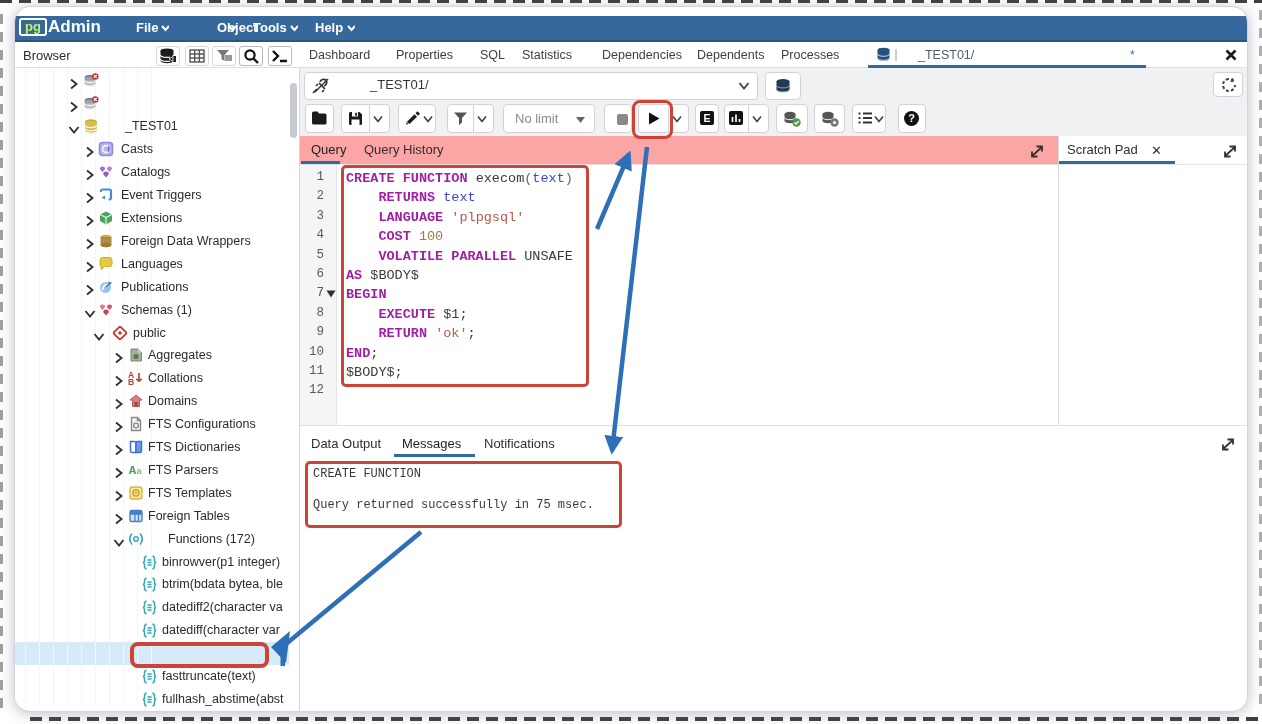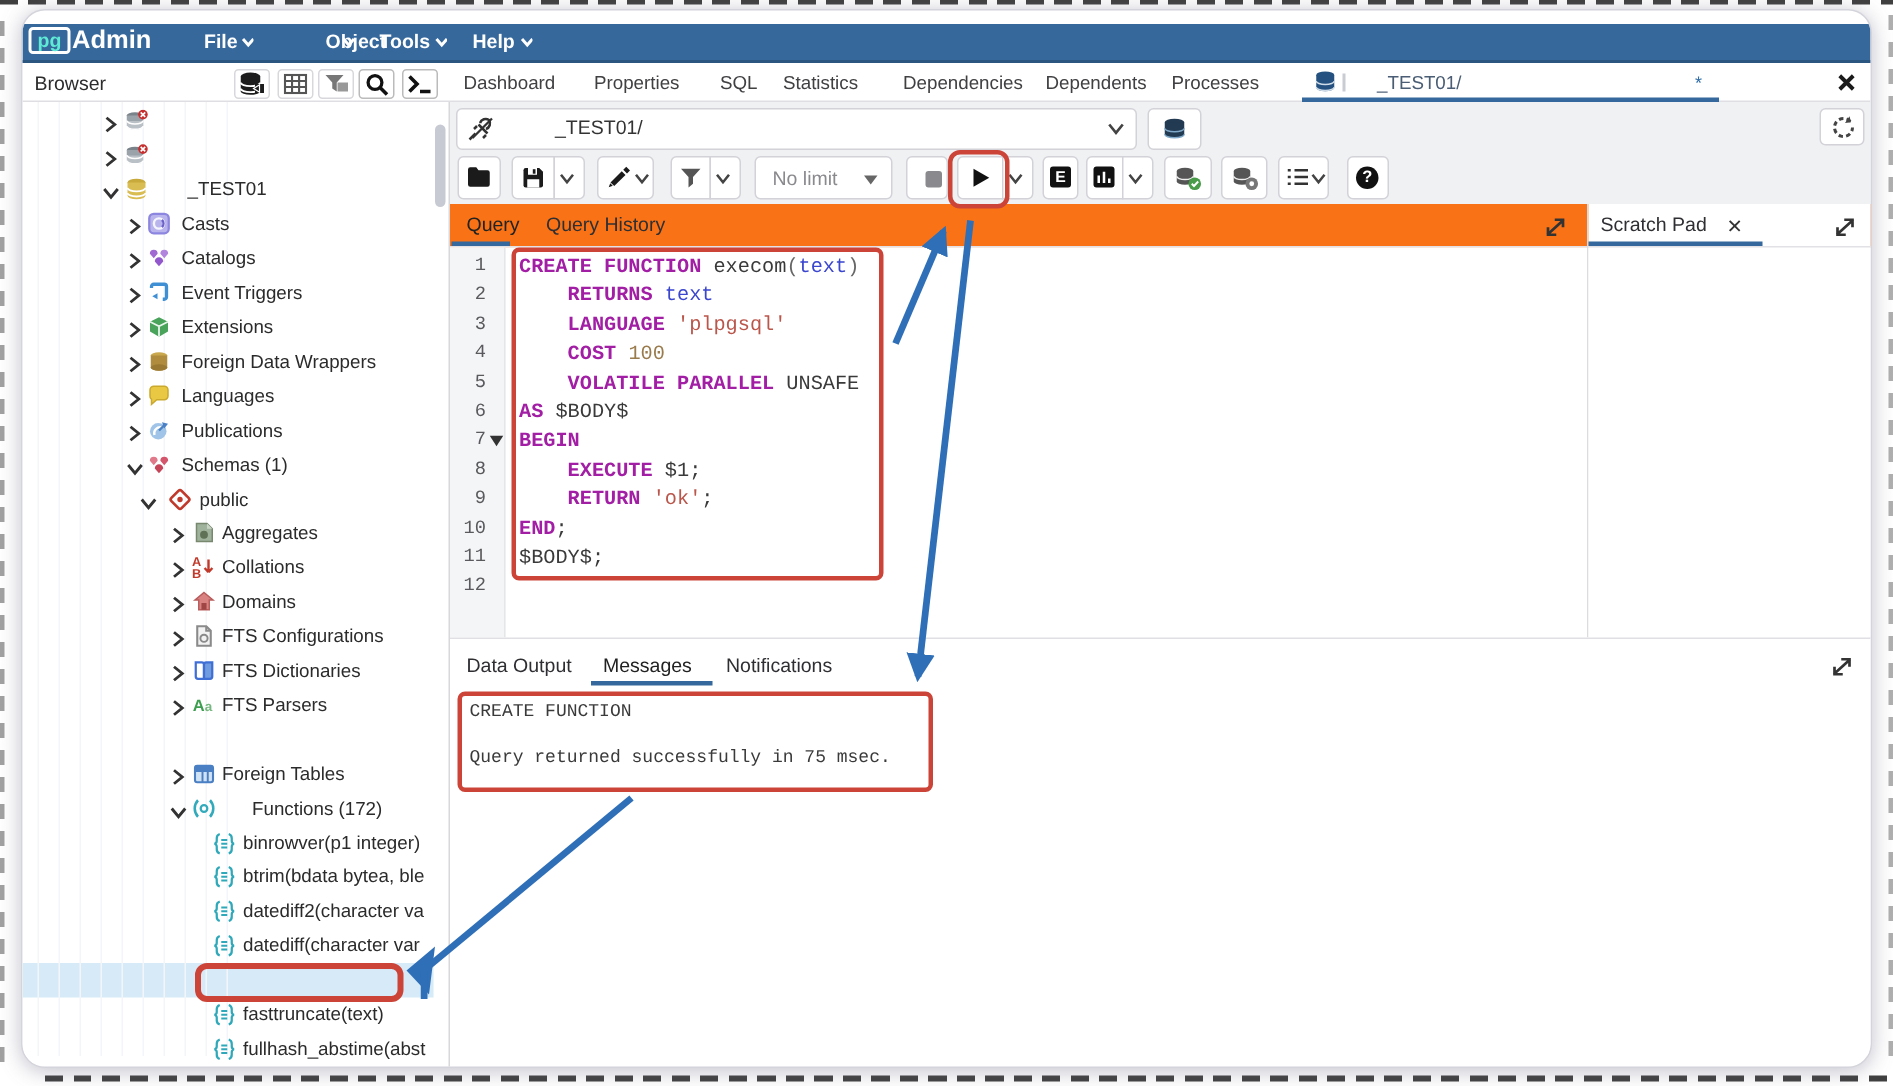--- a/index.html
+++ b/index.html
@@ -8,21 +8,21 @@
 #stage { position:absolute; left:0; top:0; width:1262px; height:724px; }
 .dash { position:absolute; background:repeating-linear-gradient(90deg,#262626 0 12px,transparent 12px 19px); opacity:.88; }
 .dashv { position:absolute; background:repeating-linear-gradient(180deg,#2e2e2e 0 10px,transparent 10px 18px); opacity:.55; }
 #card { position:absolute; left:14px; top:6px; width:1234px; height:706px;
   background:#fff; border:1px solid #d4d4dc; border-radius:16px; overflow:hidden;
   box-shadow:0 2px 14px rgba(105,105,130,.42); }
 
 #navbar { position:absolute; left:0; top:9px; width:100%; height:26px;
   background:#36689c; border-bottom:2px solid #2b5680; }
 #pgbox { position:absolute; left:4px; top:2px; width:28px; height:18px;
-  border:2px solid #fff; border-radius:3px; color:#5eead4; font-weight:bold;
+  border:2px solid #fff; border-radius:3px; color:#bef264; font-weight:bold;
   font-size:13px; text-align:center; line-height:14px; }
 #admin { position:absolute; left:33px; top:1px; color:#fff; font-weight:bold; font-size:17px; }
 .menu { position:absolute; top:4px; color:#fff; font-size:13px; font-weight:600; }
 .mchev { position:absolute; top:8px; width:8px; height:8px; }
 
 #hdr { position:absolute; left:0; top:35px; width:100%; height:26px; background:#fff;
   border-bottom:1px solid #dfdfe3; }
 .hbtn { position:absolute; top:4px; width:24px; height:20px; border:1px solid #d8d8dc;
   border-radius:3px; background:#fff; }
 .htab { position:absolute; top:6px; font-size:12.5px; color:#404043; }
@@ -32,21 +32,21 @@
 .guide { position:absolute; top:0; width:1px; height:636px; background:#f3f5f8; }
 .trow { position:absolute; left:0; width:284px; height:23px; }
 .chev { position:absolute; width:10px; height:10px; top:6px; }
 .ticon { position:absolute; top:3px; width:16px; height:16px; }
 .tlabel { position:absolute; top:4px; font-size:12.5px; color:#2b2b2b; white-space:nowrap; }
 #hl { position:absolute; left:0px; top:574px; width:274px; height:23px; background:#d6eaf8; }
 #thumb { position:absolute; left:275px; top:15px; width:7px; height:55px; background:#c7cad2; border-radius:4px; }
 
 #toolarea { position:absolute; left:285px; top:61px; width:949px; height:68px; background:#f0f1f3; }
 .tbtn { position:absolute; background:#fff; border:1px solid #d2d2d8; border-radius:4px; }
-#qtabs { position:absolute; left:285px; top:129px; width:949px; height:29px; background:#f97316;
+#qtabs { position:absolute; left:285px; top:129px; width:949px; height:29px; background:#fca5a5;
   border-bottom:1px solid #e2e2e6; }
 .qtab { position:absolute; top:6px; font-size:13px; color:#2f2f33; }
 .bluebar { position:absolute; background:#35689c; height:3px; }
 
 #editor { position:absolute; left:285px; top:158px; width:758px; height:260px; background:#fff; }
 #gutter { position:absolute; left:0; top:0; width:37px; height:260px; background:#f4f5f7; border-right:1px solid #e6e6ea; }
 #lnums { position:absolute; left:0; top:0; width:24px; height:260px; }
 .lnum { position:absolute; right:0; font-size:12.5px; color:#5a5a5e; font-family:"Liberation Mono",monospace; }
 #code { position:absolute; left:46px; top:4px; font-family:"Liberation Mono",monospace;
   font-size:13.5px; line-height:19.4px; white-space:pre; color:#3a3a3a; }
@@ -338,20 +338,31 @@
       <div class="trow" style="top:390.9px;">
           <span class="chev" style="left:98px;"><svg width="11" height="12" viewBox="0 0 11 12">
               <path d="M3 1.5 L8.5 6 L3 10.5" stroke="#333" stroke-width="1.9" fill="none"></path>
             </svg></span>
           <span class="ticon" style="left:113px;"><svg width="16" height="16" viewBox="0 0 16 16">
               <text x="0.5" y="12" font-size="11" font-weight="bold" fill="#3d9e4f" font-family="Liberation Sans">A</text>
               <text x="8.5" y="12" font-size="9" font-weight="bold" fill="#77b880" font-family="Liberation Sans">a</text>
             </svg></span>
           <span class="tlabel" style="left:133px;">FTS Parsers</span>
         </div>
+      <div class="trow" style="top:413.8px;">
+          <span class="chev" style="left:98px;"><svg width="11" height="12" viewBox="0 0 11 12">
+              <path d="M3 1.5 L8.5 6 L3 10.5" stroke="#333" stroke-width="1.9" fill="none"></path>
+            </svg></span>
+          <span class="ticon" style="left:113px;"><svg width="16" height="16" viewBox="0 0 16 16">
+              <rect x="2" y="2" width="12" height="12" rx="2.5" fill="#f5e49a" stroke="#d9b83c" stroke-width="1.4"></rect>
+              <circle cx="8" cy="8" r="3" fill="none" stroke="#c9a22c" stroke-width="1.4"></circle>
+              <circle cx="8" cy="8" r="1" fill="#c9a22c"></circle>
+            </svg></span>
+          <span class="tlabel" style="left:133px;">FTS Templates</span>
+        </div>
       <div class="trow" style="top:436.7px;">
           <span class="chev" style="left:98px;"><svg width="11" height="12" viewBox="0 0 11 12">
               <path d="M3 1.5 L8.5 6 L3 10.5" stroke="#333" stroke-width="1.9" fill="none"></path>
             </svg></span>
           <span class="ticon" style="left:113px;"><svg width="16" height="16" viewBox="0 0 16 16">
               <rect x="2" y="2.5" width="12" height="11" rx="1.5" fill="#cfe3f5" stroke="#4a7fc4" stroke-width="1.4"></rect>
               <path d="M2 6 h12 M7 6 v7.5 M10.5 6 v7.5" stroke="#4a7fc4" stroke-width="1.3"></path>
               <rect x="2" y="2.5" width="12" height="3.5" fill="#4a7fc4"></rect>
             </svg></span>
           <span class="tlabel" style="left:133px;">Foreign Tables</span>

